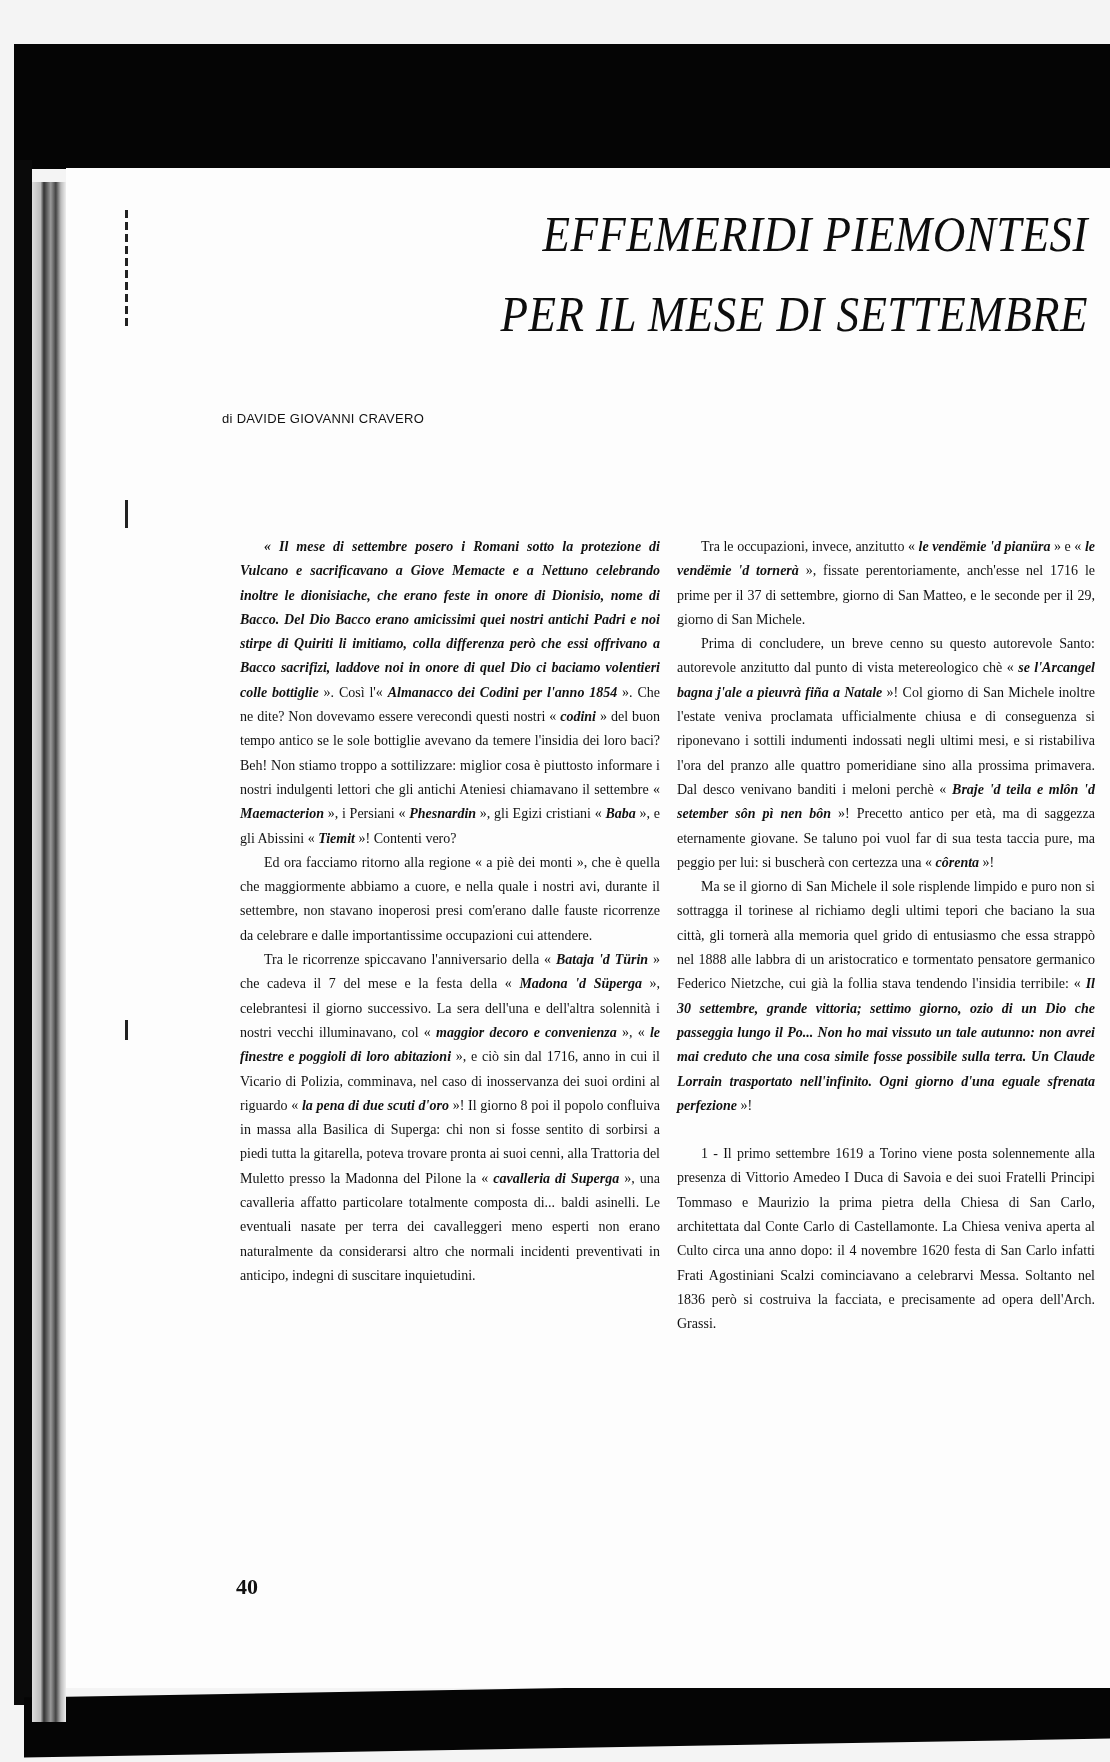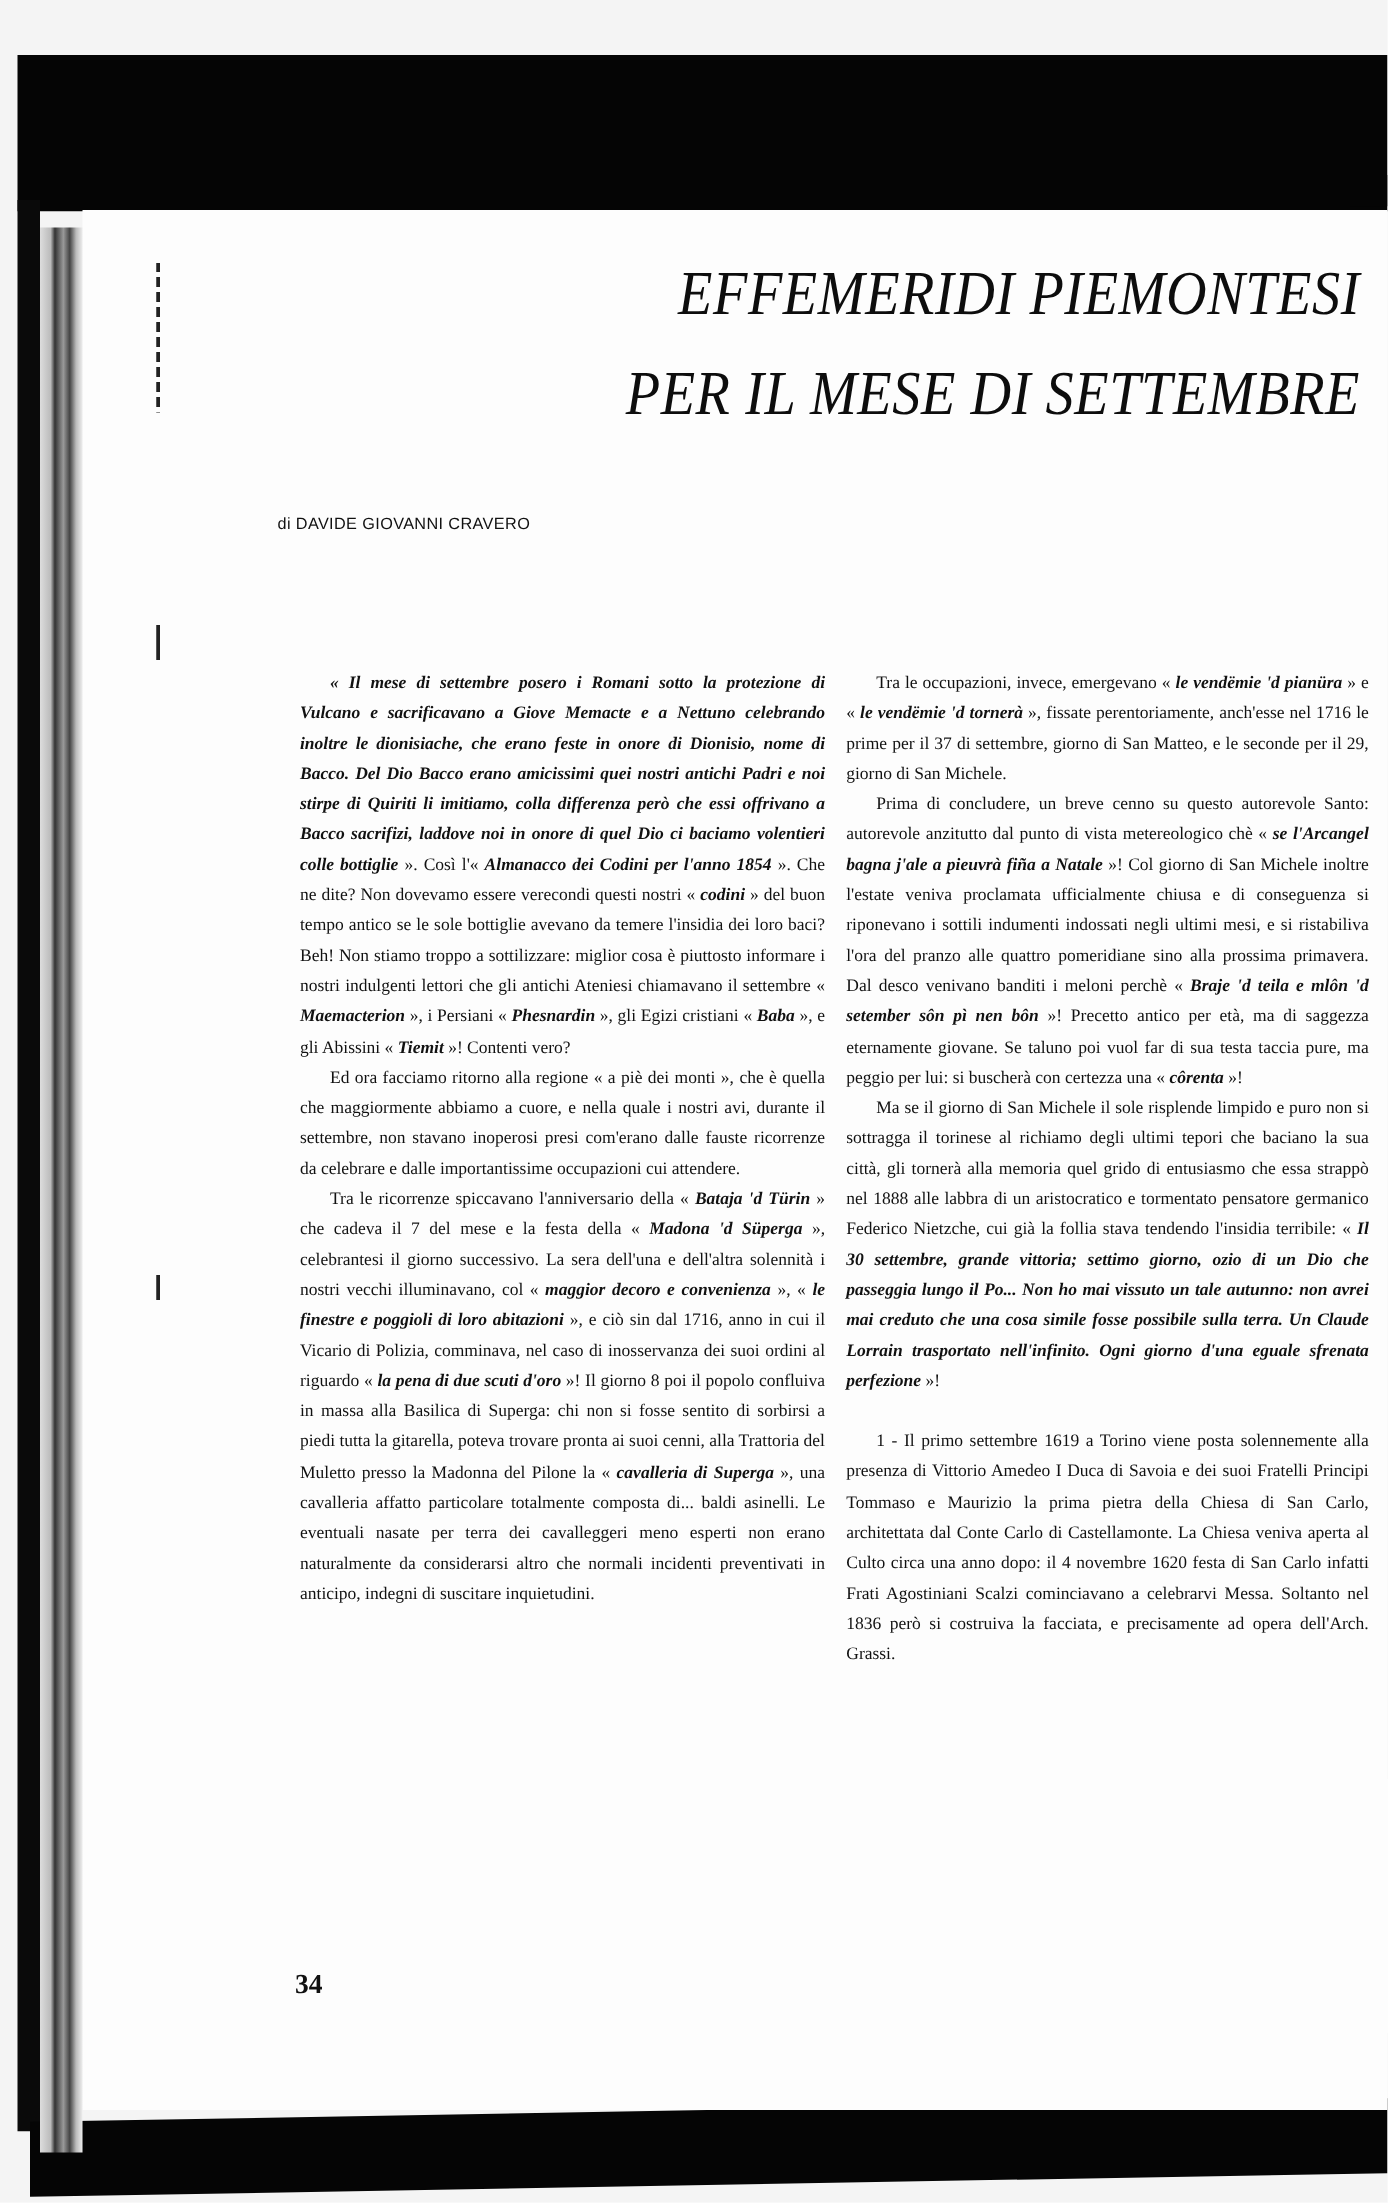--- a/index.html
+++ b/index.html
@@ -85,19 +85,19 @@
 
 <div class="byline">di DAVIDE GIOVANNI CRAVERO</div>
 
 <div class="col col-left">
   <p><span class="it">« Il mese di settembre posero i Romani sotto la protezione di Vulcano e sacrificavano a Giove Memacte e a Nettuno celebrando inoltre le dionisiache, che erano feste in onore di Dionisio, nome di Bacco. Del Dio Bacco erano amicissimi quei nostri antichi Padri e noi stirpe di Quiriti li imitiamo, colla differenza però che essi offrivano a Bacco sacrifizi, laddove noi in onore di quel Dio ci baciamo volentieri colle bottiglie</span><span> ». Così l'« </span><span class="it">Almanacco dei Codini per l'anno 1854</span><span> ». Che ne dite? Non dovevamo essere verecondi questi nostri « </span><span class="it">codini</span><span> » del buon tempo antico se le sole bottiglie avevano da temere l'insidia dei loro baci? Beh! Non stiamo troppo a sottilizzare: miglior cosa è piuttosto informare i nostri indulgenti lettori che gli antichi Ateniesi chiamavano il settembre « </span><span class="it">Maemacterion</span><span> », i Persiani « </span><span class="it">Phesnardin</span><span> », gli Egizi cristiani « </span><span class="it">Baba</span><span> », e gli Abissini « </span><span class="it">Tiemit</span><span> »! Contenti vero?</span></p>
   <p>Ed ora facciamo ritorno alla regione « a piè dei monti », che è quella che maggiormente abbiamo a cuore, e nella quale i nostri avi, durante il settembre, non stavano inoperosi presi com'erano dalle fauste ricorrenze da celebrare e dalle importantissime occupazioni cui attendere.</p>
   <p><span>Tra le ricorrenze spiccavano l'anniversario della « </span><span class="it">Bataja 'd Türin</span><span> » che cadeva il 7 del mese e la festa della « </span><span class="it">Madona 'd Süperga</span><span> », celebrantesi il giorno successivo. La sera dell'una e dell'altra solennità i nostri vecchi illuminavano, col « </span><span class="it">maggior decoro e convenienza</span><span> », « </span><span class="it">le finestre e poggioli di loro abitazioni</span><span> », e ciò sin dal 1716, anno in cui il Vicario di Polizia, comminava, nel caso di inosservanza dei suoi ordini al riguardo « </span><span class="it">la pena di due scuti d'oro</span><span> »! Il giorno 8 poi il popolo confluiva in massa alla Basilica di Superga: chi non si fosse sentito di sorbirsi a piedi tutta la gitarella, poteva trovare pronta ai suoi cenni, alla Trattoria del Muletto presso la Madonna del Pilone la « </span><span class="it">cavalleria di Superga</span><span> », una cavalleria affatto particolare totalmente composta di... baldi asinelli. Le eventuali nasate per terra dei cavalleggeri meno esperti non erano naturalmente da considerarsi altro che normali incidenti preventivati in anticipo, indegni di suscitare inquietudini.</span></p>
 </div>
 
 <div class="col col-right">
-  <p><span>Tra le occupazioni, invece, emergevano « </span><span class="it">le vendëmie 'd pianüra</span><span> » e « </span><span class="it">le vendëmie 'd tornerà</span><span> », fissate perentoriamente, anch'esse nel 1716 le prime per il 37 di settembre, giorno di San Matteo, e le seconde per il 29, giorno di San Michele.</span></p>
+  <p><span>Tra le occupazioni, invece, anzitutto « </span><span class="it">le vendëmie 'd pianüra</span><span> » e « </span><span class="it">le vendëmie 'd tornerà</span><span> », fissate perentoriamente, anch'esse nel 1716 le prime per il 37 di settembre, giorno di San Matteo, e le seconde per il 29, giorno di San Michele.</span></p>
   <p><span>Prima di concludere, un breve cenno su questo autorevole Santo: autorevole anzitutto dal punto di vista metereologico chè « </span><span class="it">se l'Arcangel bagna j'ale a pieuvrà fiña a Natale</span><span> »! Col giorno di San Michele inoltre l'estate veniva proclamata ufficialmente chiusa e di conseguenza si riponevano i sottili indumenti indossati negli ultimi mesi, e si ristabiliva l'ora del pranzo alle quattro pomeridiane sino alla prossima primavera. Dal desco venivano banditi i meloni perchè « </span><span class="it">Braje 'd teila e mlôn 'd setember sôn pì nen bôn</span><span> »! Precetto antico per età, ma di saggezza eternamente giovane. Se taluno poi vuol far di sua testa taccia pure, ma peggio per lui: si buscherà con certezza una « </span><span class="it">côrenta</span><span> »!</span></p>
   <p><span>Ma se il giorno di San Michele il sole risplende limpido e puro non si sottragga il torinese al richiamo degli ultimi tepori che baciano la sua città, gli tornerà alla memoria quel grido di entusiasmo che essa strappò nel 1888 alle labbra di un aristocratico e tormentato pensatore germanico Federico Nietzche, cui già la follia stava tendendo l'insidia terribile: « </span><span class="it">Il 30 settembre, grande vittoria; settimo giorno, ozio di un Dio che passeggia lungo il Po... Non ho mai vissuto un tale autunno: non avrei mai creduto che una cosa simile fosse possibile sulla terra. Un Claude Lorrain trasportato nell'infinito. Ogni giorno d'una eguale sfrenata perfezione</span><span> »!</span></p>
   <p class="gap">1 - Il primo settembre 1619 a Torino viene posta solennemente alla presenza di Vittorio Amedeo I Duca di Savoia e dei suoi Fratelli Principi Tommaso e Maurizio la prima pietra della Chiesa di San Carlo, architettata dal Conte Carlo di Castellamonte. La Chiesa veniva aperta al Culto circa una anno dopo: il 4 novembre 1620 festa di San Carlo infatti Frati Agostiniani Scalzi cominciavano a celebrarvi Messa. Soltanto nel 1836 però si costruiva la facciata, e precisamente ad opera dell'Arch. Grassi.</p>
 </div>
 
-<div class="page-number">34</div>
+<div class="page-number">40</div>
 
 </body></html>

